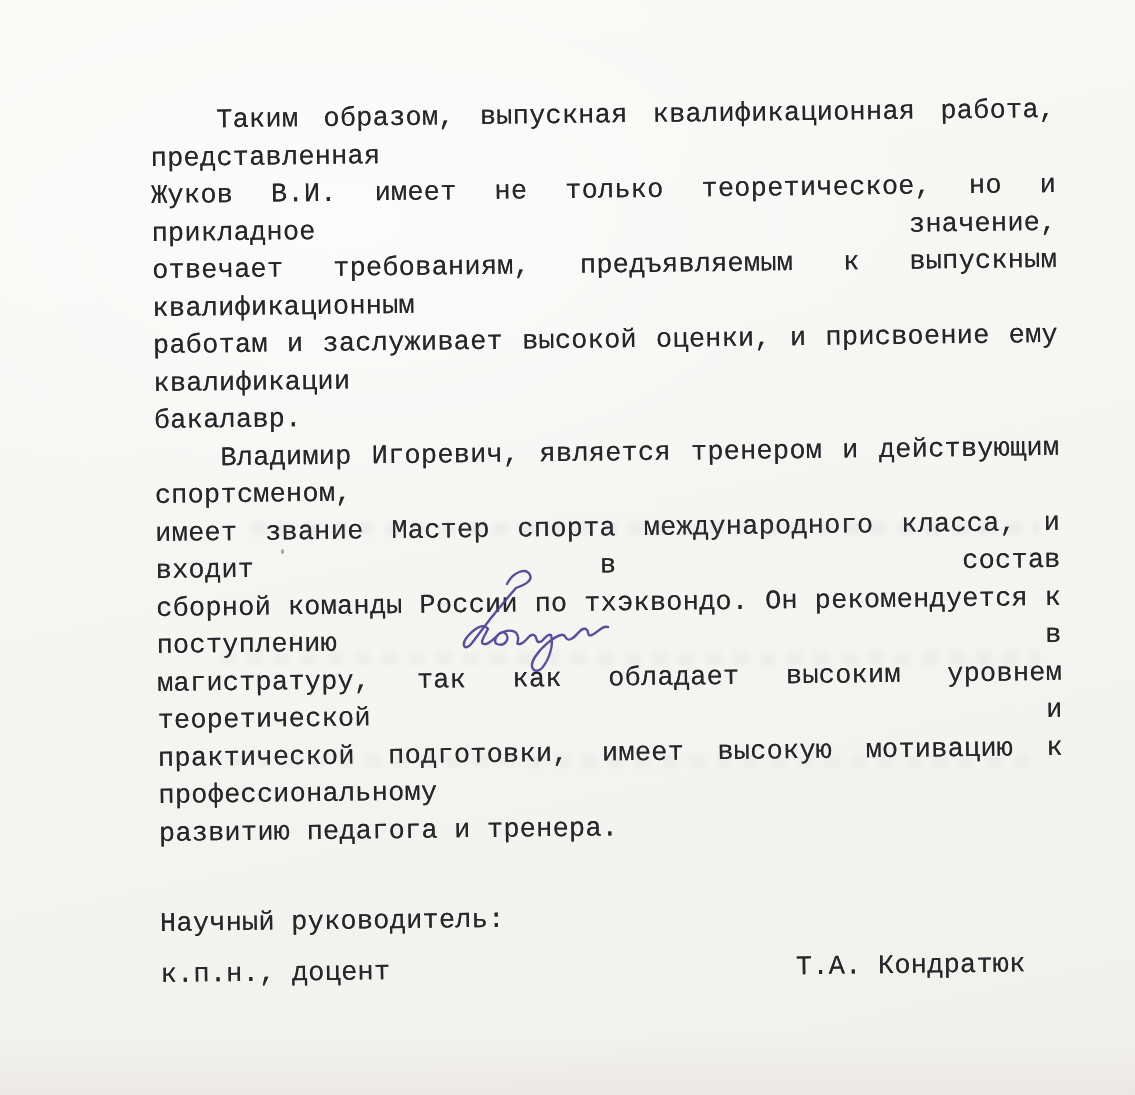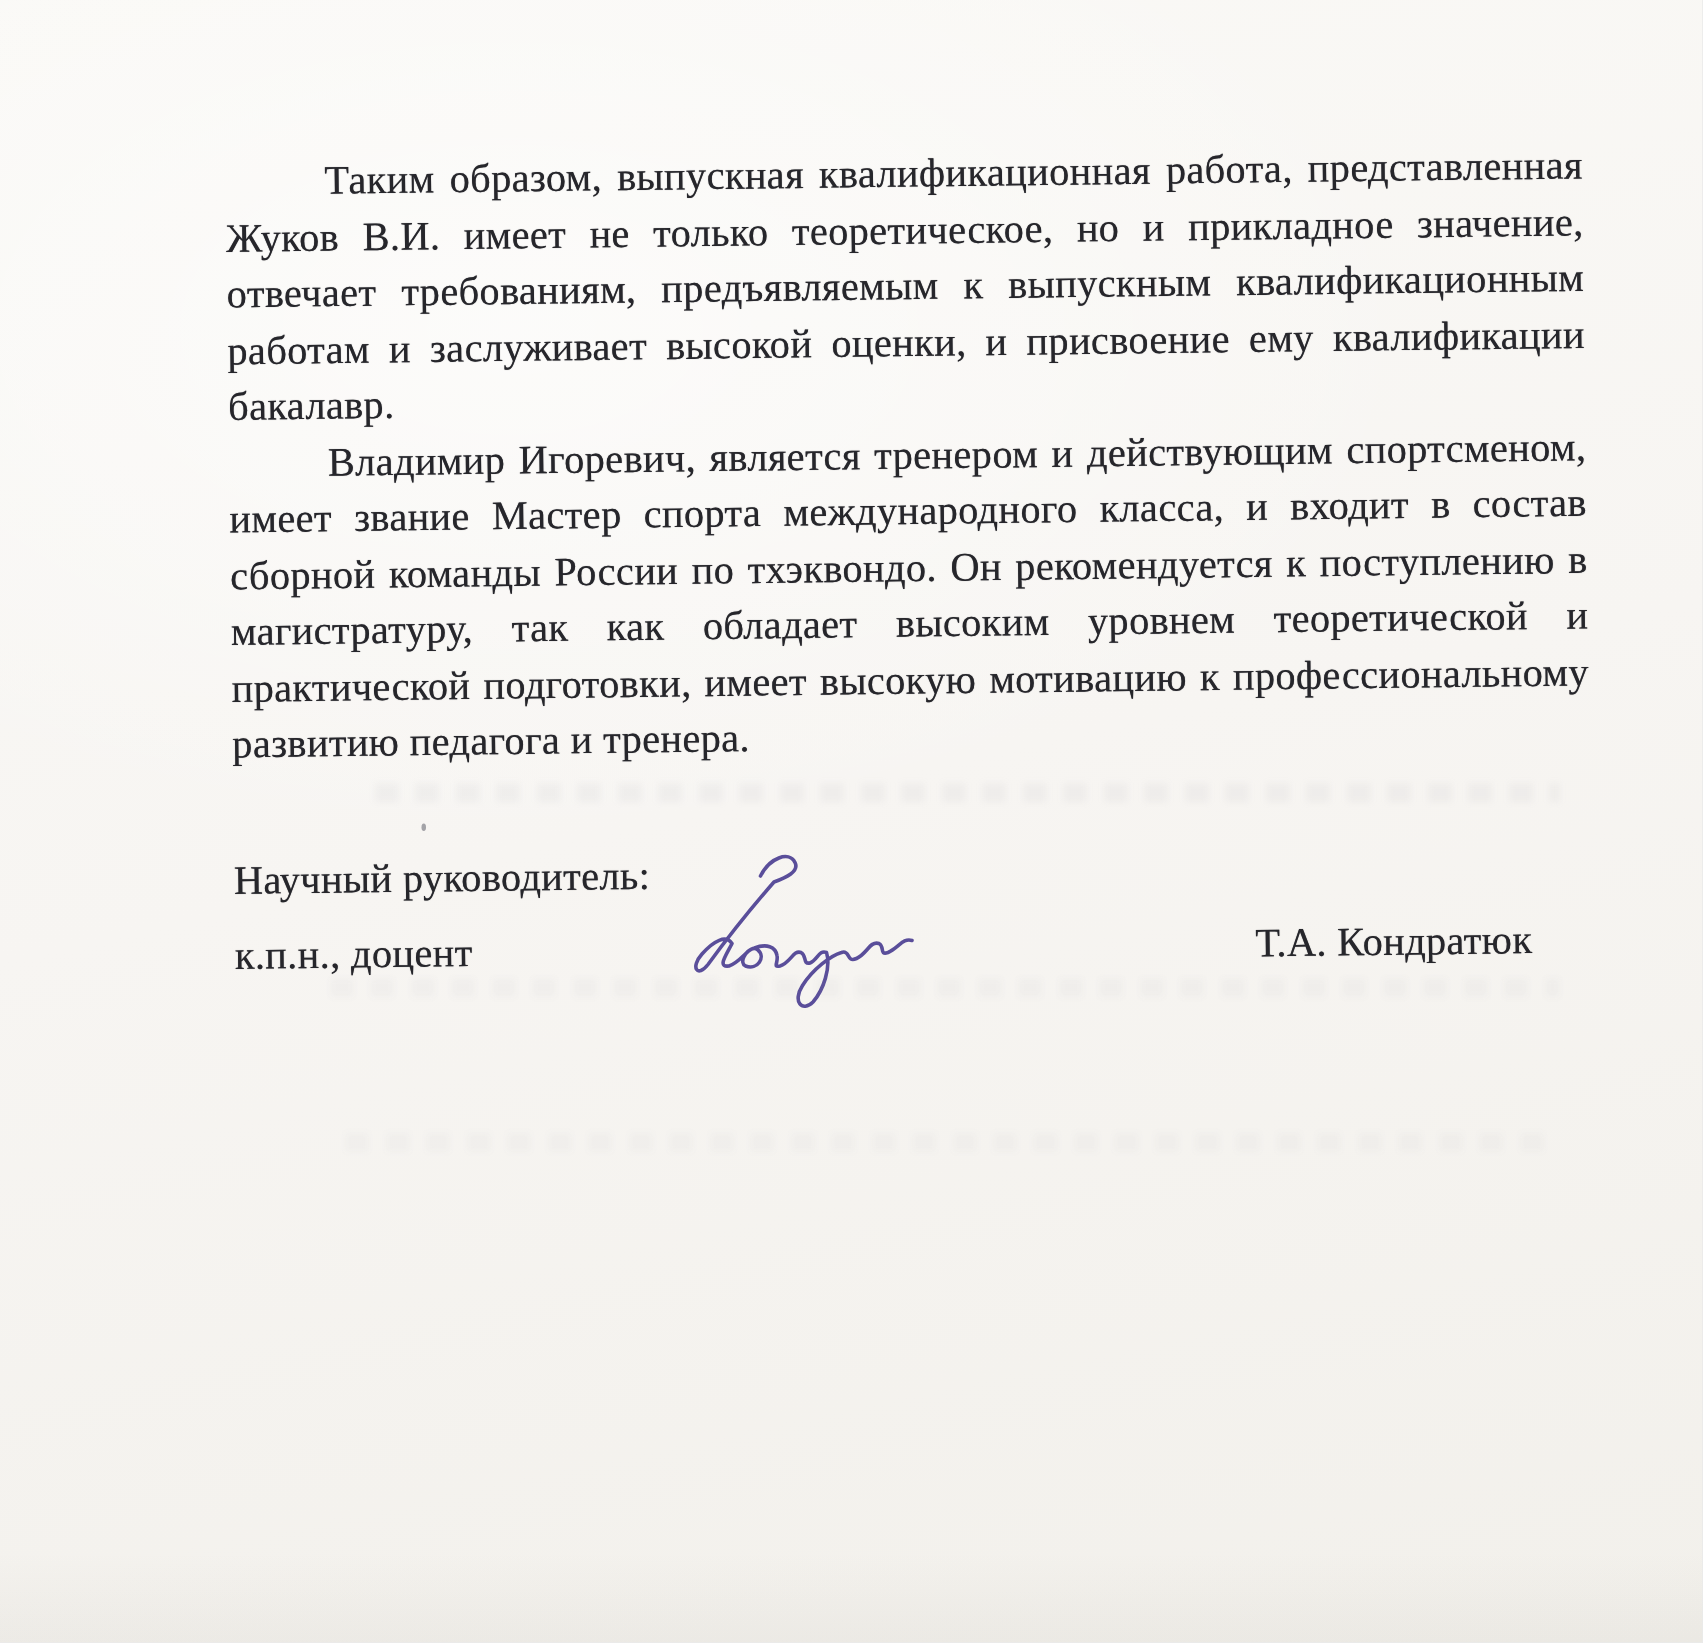--- a/index.html
+++ b/index.html
@@ -4,21 +4,21 @@
 <style>
   html, body { margin: 0; padding: 0; background: #e9e9e9; }
   .page {
     position: relative;
     width: 1135px;
     height: 1095px;
     overflow: hidden;
     background:
       radial-gradient(ellipse 900px 500px at 30% 20%, rgba(255,255,255,0.55), rgba(255,255,255,0) 70%),
       linear-gradient(168deg, #faf9f6 0%, #f7f5f2 48%, #f2f0eb 100%);
-    font-family: Liberation Serif, serif;
+    font-family: Liberation Mono, monospace;
     color: #26262b;
   }
   .content {
     position: absolute;
     left: 150px;
     top: 103px;
     width: 905px;
     transform: rotate(-0.7deg);
     transform-origin: 0 0;
     font-size: 27px;

